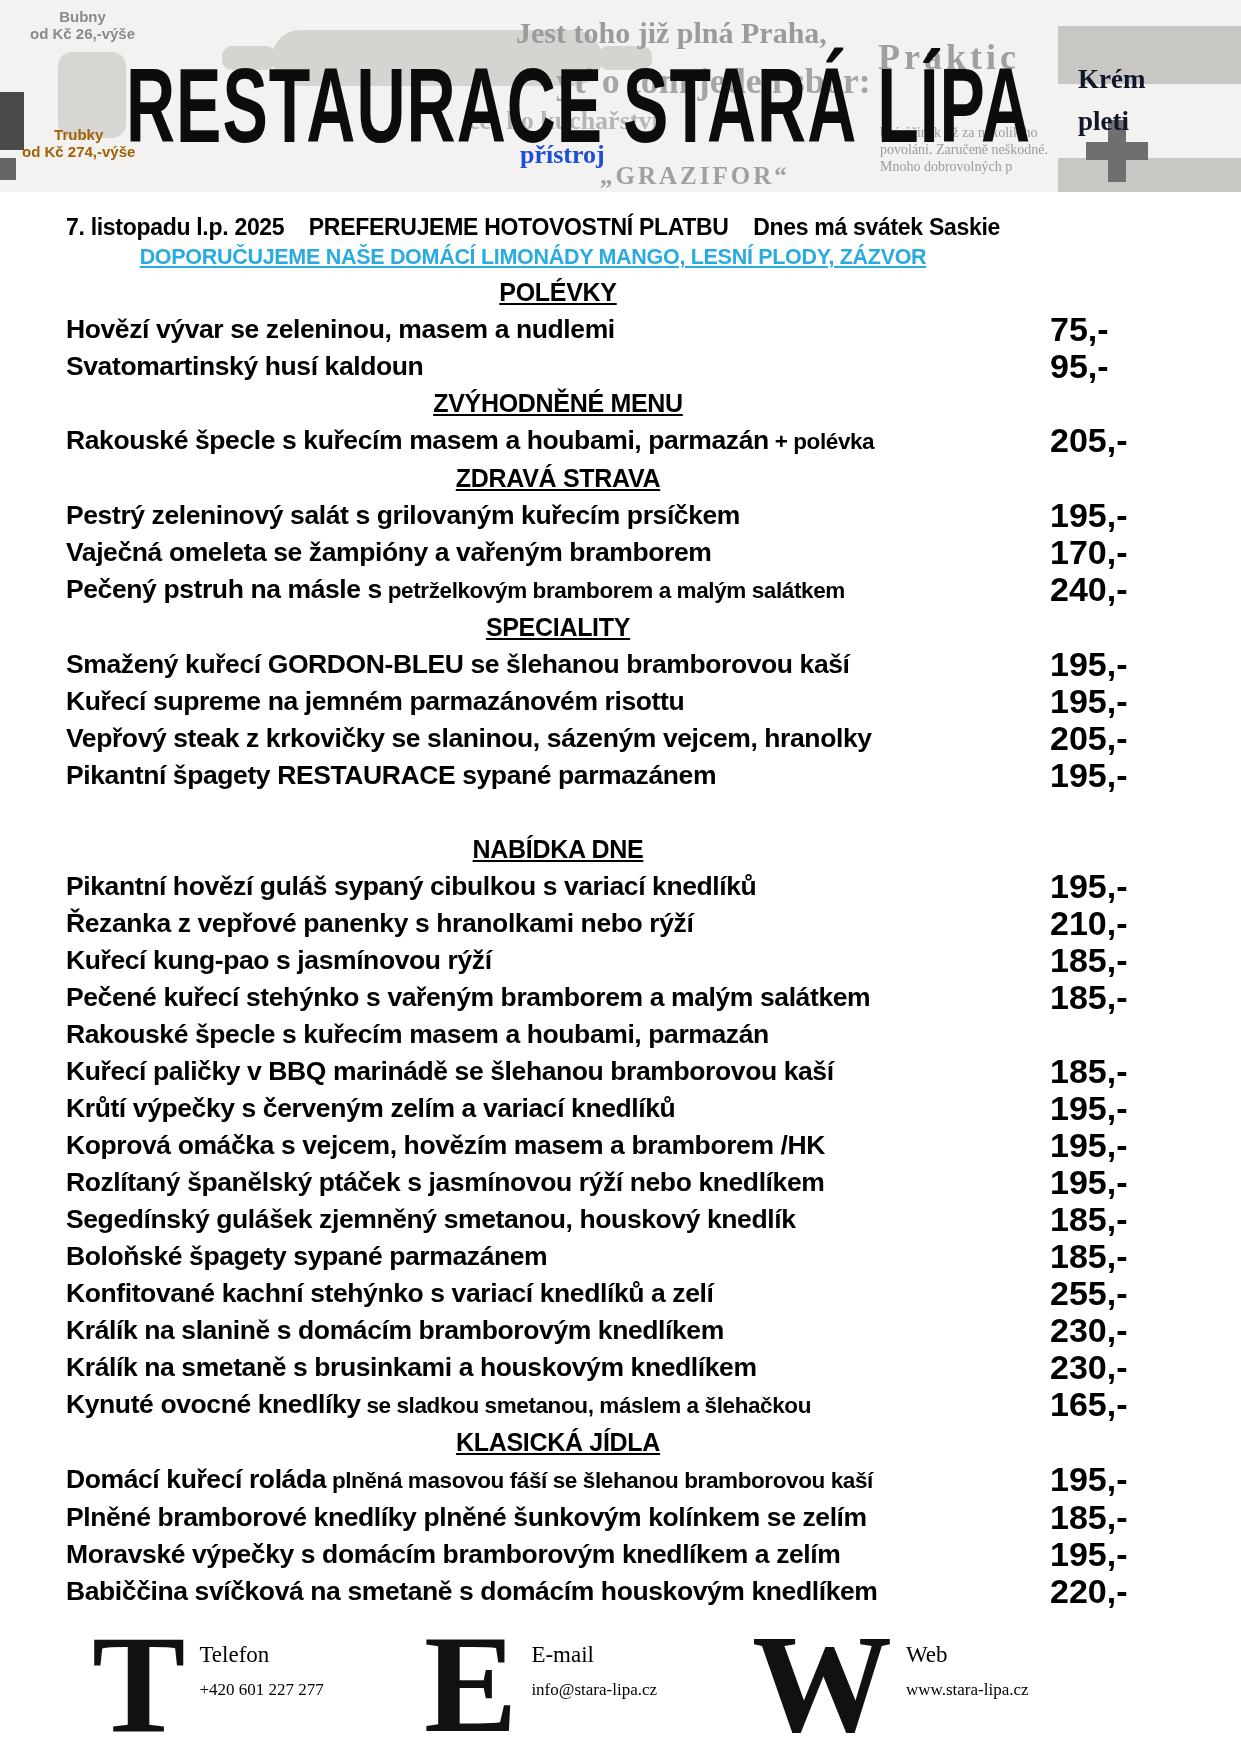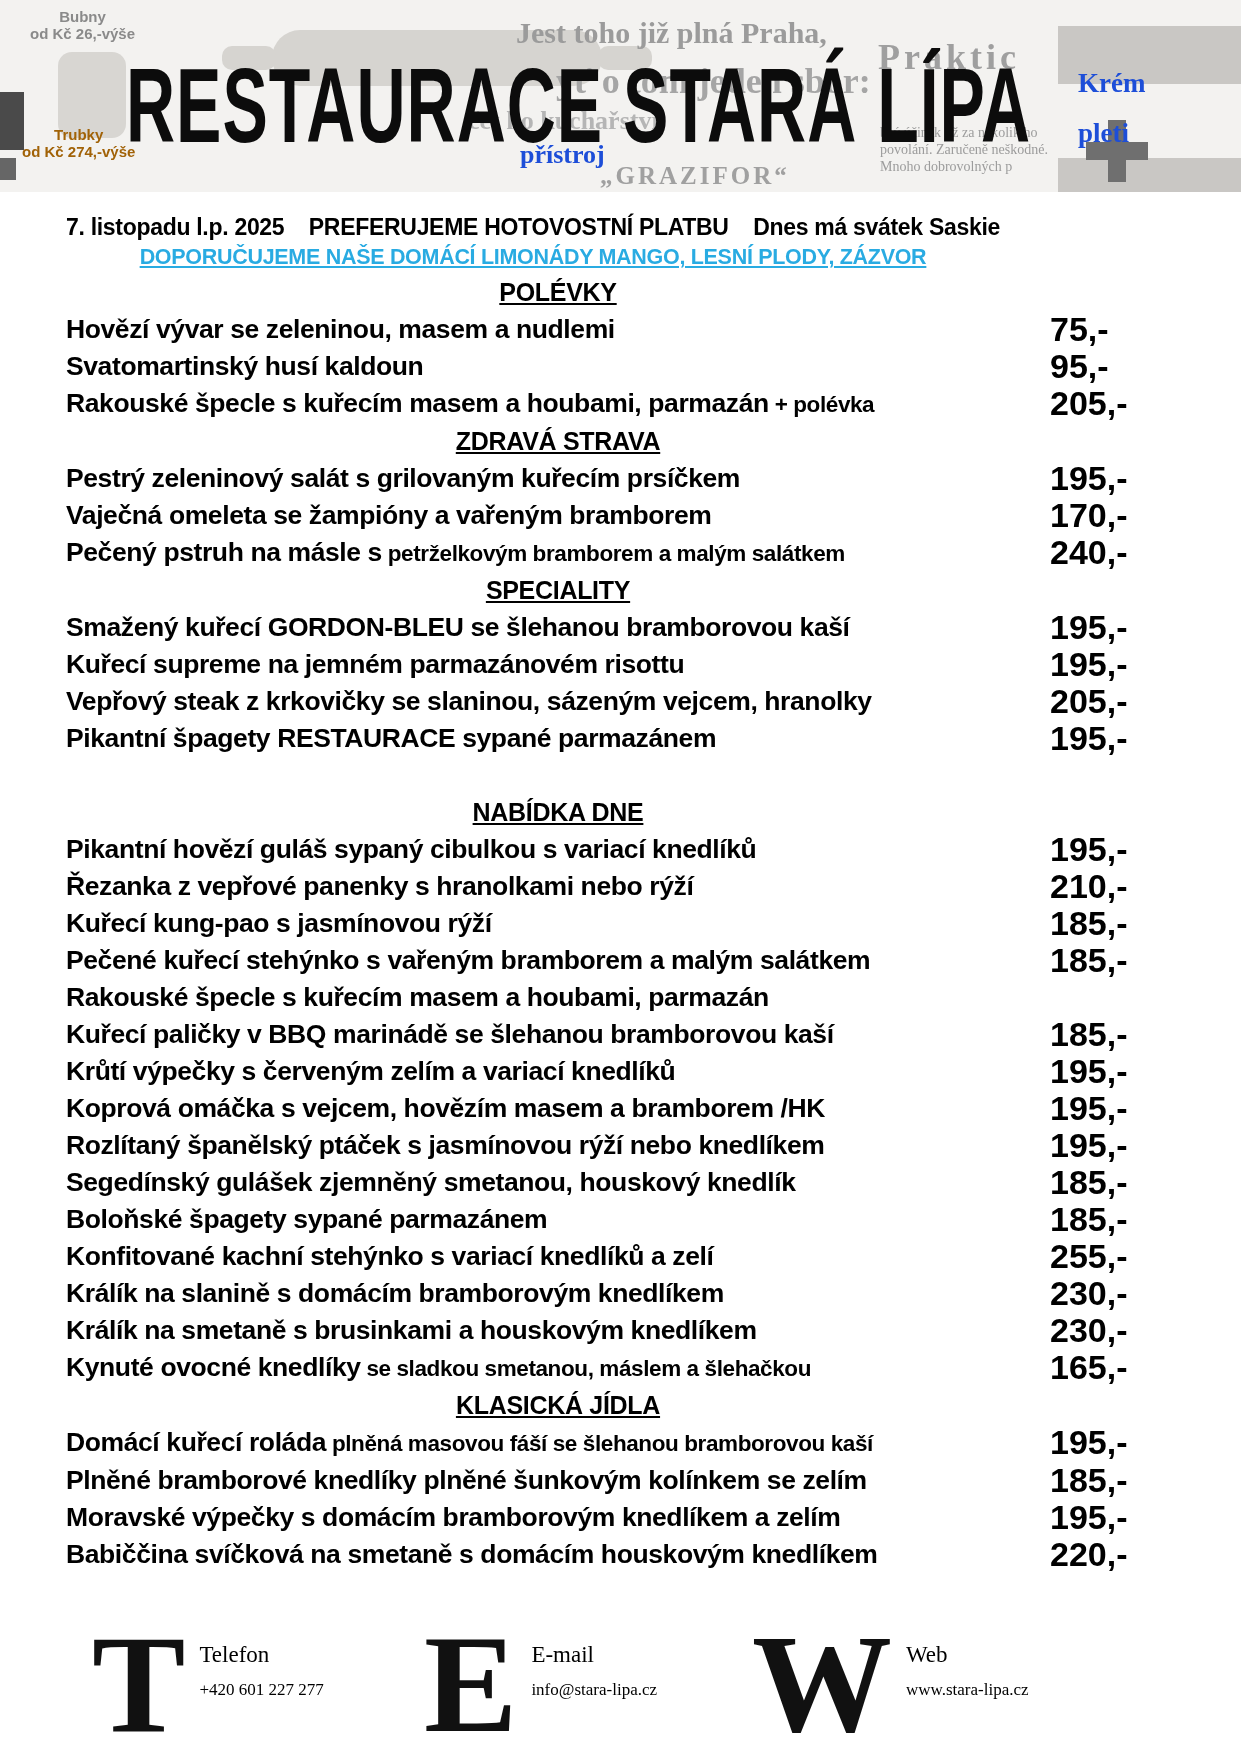--- a/index.html
+++ b/index.html
@@ -13,21 +13,21 @@
   .frag{position:absolute;font-family:"Liberation Serif", serif;white-space:pre-line;}
   .f0{left:516px;top:16px;font-size:30px;font-weight:bold;color:#9b9b9b;}
   .f1{left:556px;top:60px;font-size:36px;font-weight:bold;color:#a5a5a5;}
   .f2{left:468px;top:106px;font-size:26px;font-weight:bold;color:#b5b5b5;}
   .f9{left:520px;top:140px;font-size:26px;font-weight:bold;color:#1d4ed8;}
   .f3{left:600px;top:162px;font-size:25px;font-weight:bold;color:#a0a0a0;letter-spacing:3px;}
   .f4{left:878px;top:36px;font-size:36px;font-weight:bold;color:#9f9f9f;letter-spacing:4px;}
   .f5{left:880px;top:124px;font-size:14px;line-height:17px;color:#9c9c9c;}
   .f6{left:30px;top:8px;font-size:15px;font-weight:bold;color:#8a8a8a;text-align:center;font-family:"Liberation Sans",sans-serif;}
   .f7{left:22px;top:126px;font-size:15px;font-weight:bold;color:#a16207;text-align:center;font-family:"Liberation Sans",sans-serif;}
-  .f8{left:1078px;top:58px;font-size:27px;font-weight:bold;color:#1d4ed8;line-height:50px;}
+  .f8{left:1078px;top:58px;font-size:27px;font-weight:bold;color:#0f172a;line-height:42px;}
   .pin{position:absolute;left:272px;top:30px;width:330px;height:56px;background:#d6d4d0;border-radius:28px;}
   .pin::before,.pin::after{content:"";position:absolute;top:16px;width:54px;height:24px;background:#d6d4d0;border-radius:10px;}
   .pin::before{left:-50px;} .pin::after{right:-50px;}
   .trumpet{position:absolute;left:58px;top:52px;width:68px;height:86px;background:#d8d6d2;border-radius:14px;}
   .mark1{position:absolute;left:0;top:92px;width:24px;height:58px;background:#4a4a4a;}
   .mark2{position:absolute;left:0;top:158px;width:16px;height:22px;background:#666;}
   .box-rt{position:absolute;left:1058px;top:26px;width:183px;height:58px;background:#c9c7c4;}
   .box-rb{position:absolute;left:1058px;top:158px;width:183px;height:34px;background:#c9c7c4;}
   .cross{position:absolute;left:1108px;top:120px;width:18px;height:62px;background:#6f6f6f;}
   .cross::after{content:"";position:absolute;left:-22px;top:22px;width:62px;height:18px;background:#6f6f6f;}
@@ -104,20 +104,21 @@
       <span class="m-price">75,-</span>
     </div>
 
     <div class="m-row">
       <span class="m-name">Svatomartinský husí kaldoun</span>
       <span class="m-price">95,-</span>
     </div>
   </section>
 
     <section class="m-section">
+      <div class="m-heading">ZVÝHODNĚNÉ MENU</div>
 
     <div class="m-row">
       <span class="m-name">Rakouské špecle s kuřecím masem a houbami, parmazán<span class="m-name-small"> + polévka</span></span>
       <span class="m-price">205,-</span>
     </div>
   </section>
 
     <section class="m-section">
       <div class="m-heading">ZDRAVÁ STRAVA</div>
 

